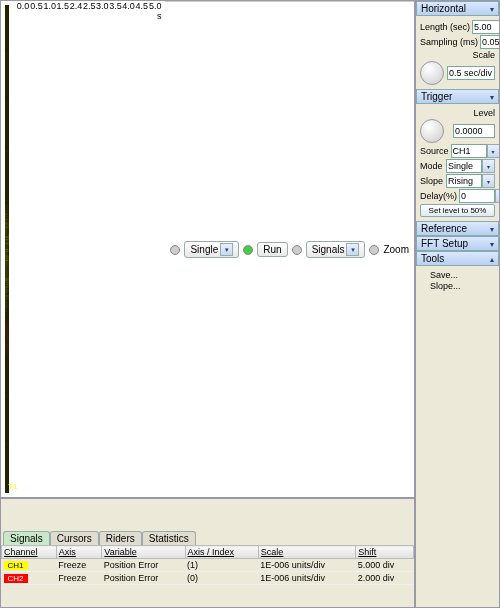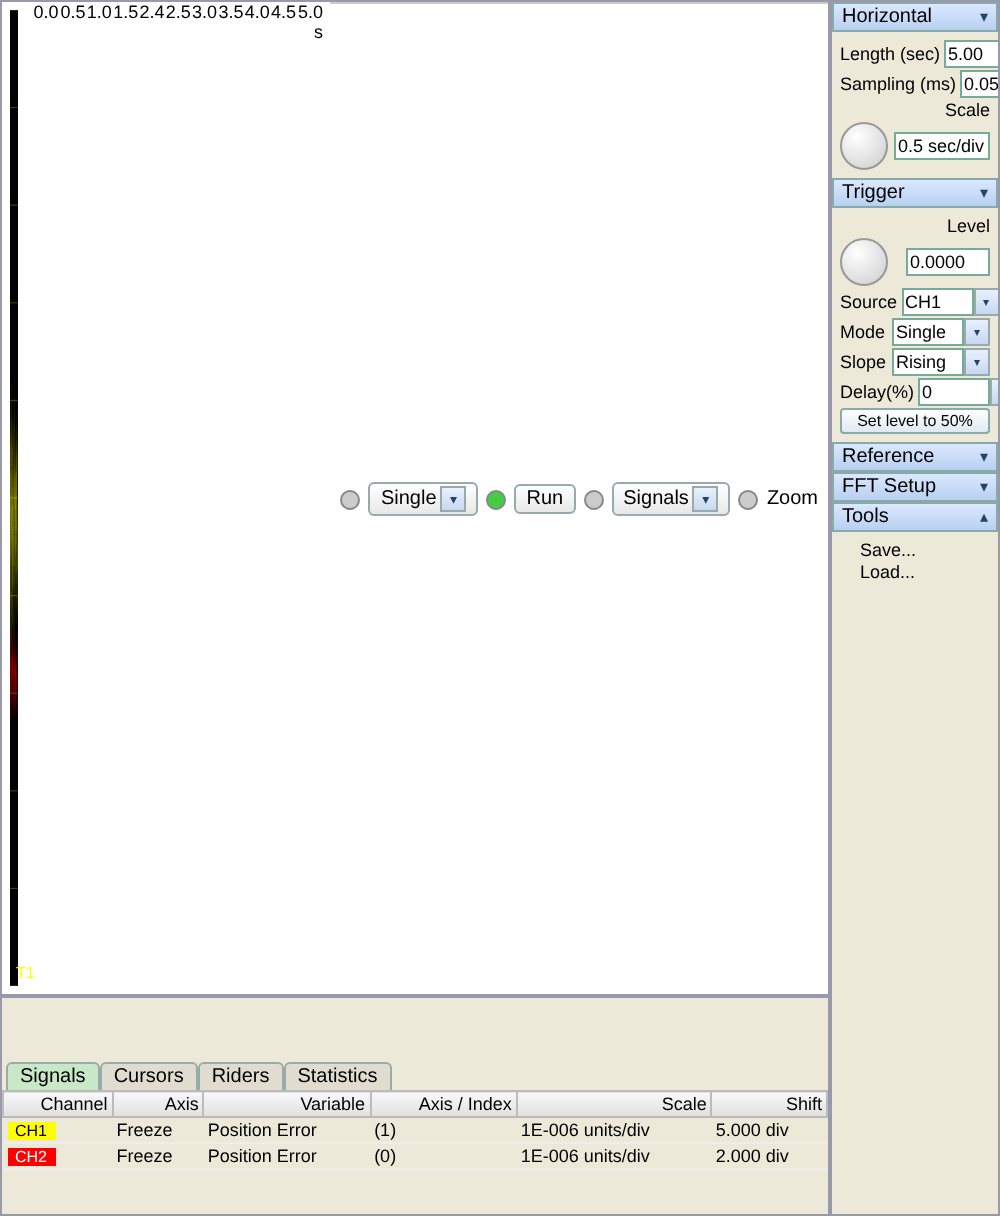--- a/index.html
+++ b/index.html
@@ -9,38 +9,38 @@
 .plot svg{width:100%;height:100%;display:block;}
 .xaxis{display:flex;justify-content:space-between;padding:0 4px 2px 4px;font-size:9px;}
 .xaxis span{flex:1;text-align:center;}
 .xaxis span:first-child{text-align:left;}
 .xaxis span:last-child{text-align:right;}
 .toolbar{display:flex;align-items:center;gap:4px;padding:3px 5px;border-top:1px solid #ccc;}
 .btn{background:linear-gradient(#fff,#e8e8e8);border:1px solid #9aa;border-radius:3px;padding:1px 5px;font-size:10px;display:inline-flex;align-items:center;gap:2px;cursor:pointer;}
 .dot{width:8px;height:8px;border-radius:50%;background:#ccc;display:inline-block;border:1px solid #888;}
 .dropdown-arrow{width:11px;height:11px;border:1px solid #9aa;background:linear-gradient(#e8f0ff,#c8d8f0);display:inline-flex;align-items:center;justify-content:center;font-size:7px;color:#246;}
 .right{grid-column:2;grid-row:1/3;border:1px solid #99a;background:#ece9d8;overflow:hidden;display:flex;flex-direction:column;}
-.hdr{background:linear-gradient(#dbe8ff,#b8d0f0);border:1px solid #8aa;padding:1px 4px;font-size:10px;display:flex;justify-content:space-between;align-items:center;cursor:pointer;gap:20px;}
+.hdr{background:linear-gradient(#dbe8ff,#b8d0f0);border:1px solid #8aa;padding:1px 4px;font-size:10px;display:flex;justify-content:space-between;align-items:flex-end;cursor:pointer;gap:20px;}
 .hdr .chev{font-size:8px;color:#246;}
 .pnl{padding:3px 3px;font-size:9px;}
 .row{display:flex;align-items:center;justify-content:space-between;margin:1px 1px;gap:2px;}
 .row .lbl{flex:0 0 auto;}
 .inp{border:1px solid #7a9;background:#fff;padding:0 1px;font-size:9px;height:12px;width:32px;}
 .dd{width:11px;height:12px;border:1px solid #9aa;background:linear-gradient(#e8f0ff,#c8d8f0);display:inline-flex;align-items:center;justify-content:center;font-size:6px;color:#246;}
 .knob{width:22px;height:22px;border-radius:50%;background:radial-gradient(circle at 35% 30%,#fff,#ccc);border:1px solid #999;}
 .btn2{background:linear-gradient(#fff,#e0e8f0);border:1px solid #8aa;border-radius:2px;font-size:8px;padding:1px 2px;width:100%;text-align:center;cursor:pointer;}
 .bottom{grid-column:1;grid-row:2;border:1px solid #99a;background:#ece9d8;display:flex;flex-direction:column;}
 .tabs{display:flex;gap:0;padding:2px 2px 0 2px;font-size:10px;}
 .tab{border:1px solid #9aa;border-bottom:none;padding:1px 6px;background:#e0ddd0;border-radius:3px 3px 0 0;cursor:pointer;margin-top:30px;}
 .tab.active{background:#c8e8c8;}
 .opts{display:flex;align-items:center;gap:6px;padding:3px 5px;border-top:1px solid #bbb;border-bottom:1px solid #bbb;}
 .sel{border:1px solid #7a9;background:#fff;font-size:10px;height:14px;padding:0 2px;}
 .tbl{flex:1;overflow:auto;}
 table{width:100%;border-collapse:collapse;font-size:9px;}
-th{background:linear-gradient(#f8f8f8,#e0e0e0);border:1px solid #bbb;padding:1px 2px;text-align:right;font-weight:normal;}
+th{background:linear-gradient(#f8f8f8,#e0e0e0);border:1px solid #bbb;padding:1px 2px;text-align:left;font-weight:normal;text-decoration:underline;}
 td{border-bottom:1px solid #eee;padding:1px 2px;}
 .chbox{display:inline-block;padding:0 4px;color:#fff;font-size:8px;}
 .ch1{background:#ff0;color:#000;}
 .ch2{background:#f00;}
 .t1label{position:absolute;bottom:2px;left:3px;color:#ff0;font-size:8px;}
 </style>
 </head>
 <body>
 
 <div class="app">
@@ -183,21 +183,21 @@
       </div>
     <div class="hdr">
         <span>Tools</span>
         <span class="chev">▴</span>
       </div>
     <div class="pnl">
       <div class="row">
           <span class="lbl" style="padding-left:10px;cursor:pointer">Save...</span>
         </div>
       <div class="row">
-          <span class="lbl" style="padding-left:10px;cursor:pointer">Load...</span>
+          <span class="lbl" style="padding-left:10px;cursor:pointer">Slope...</span>
         </div>
     </div>
   </div>
 
   <div class="bottom">
     <div class="tabs" id="tabs">
         <div class="tab active">Signals</div>
         <div class="tab">Cursors</div>
         <div class="tab">Riders</div>
         <div class="tab">Statistics</div>

